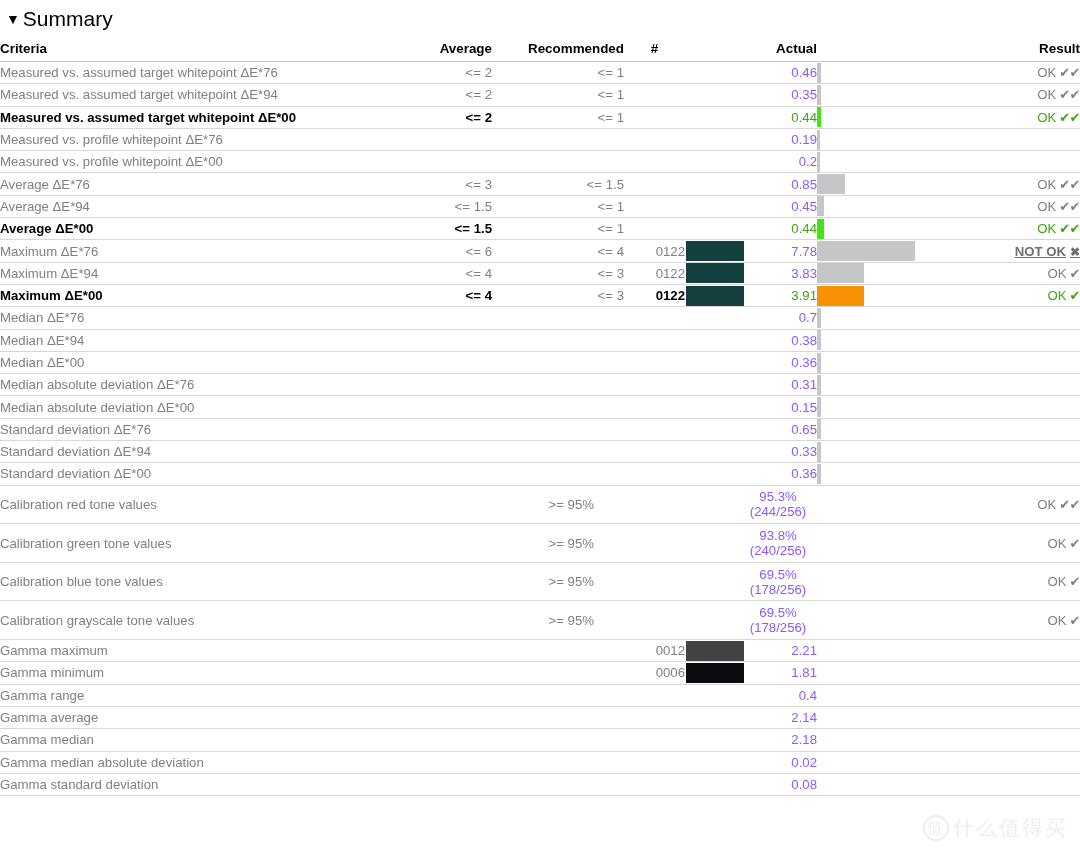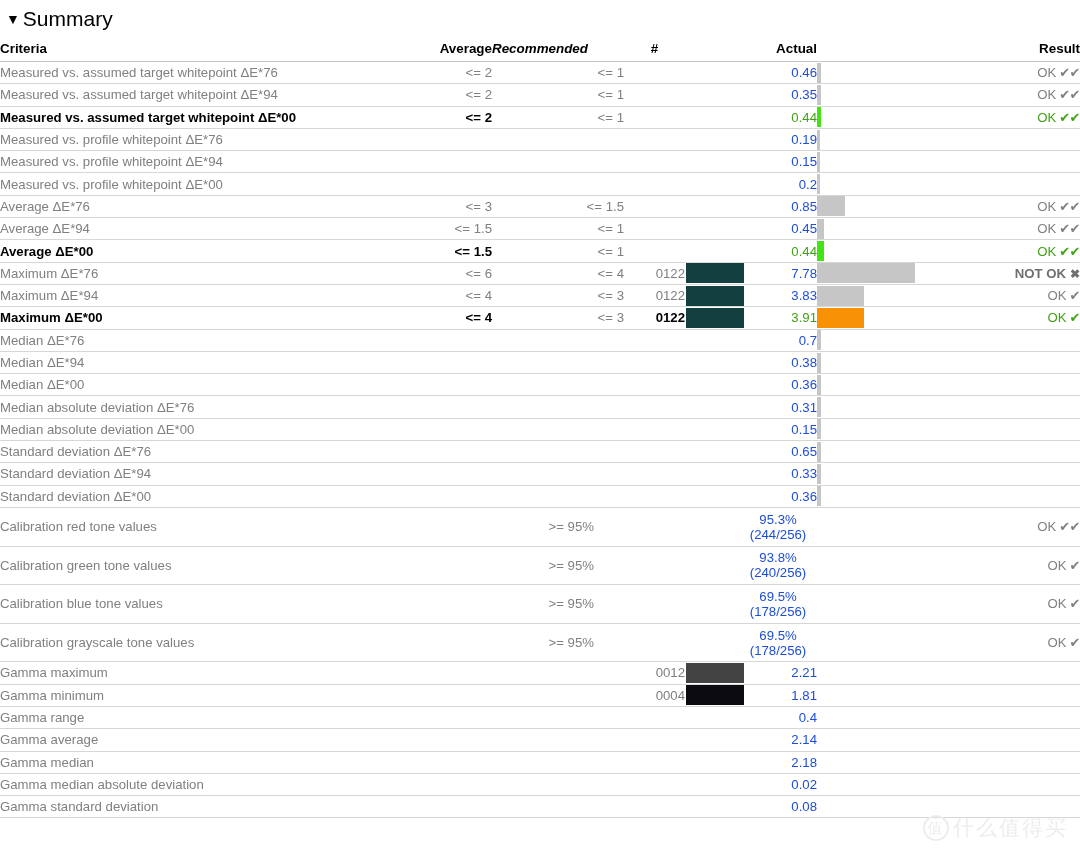--- a/index.html
+++ b/index.html
@@ -61,35 +61,35 @@
   thead th {
     font-size: 13.4px;
     font-weight: bold;
     color: #000000;
     height: 24px;
     line-height: 24px;
     border-bottom: 1px solid #c8c8c8;
   }
   th.h-criteria  { text-align: left;  padding-left: 8px; }
   th.h-nominal   { text-align: right; padding-right: 2px; }
-  th.h-recommend { text-align: left; padding-right: 8px; font-style: italic; }
+  th.h-recommend { text-align: right; padding-right: 8px; }
   th.h-num       { text-align: center; }
   th.h-swatch    { }
   th.h-actual    { text-align: right; padding-right: 2px; }
   th.h-bar       { }
   th.h-result    { text-align: right; padding-right: 26px; }
 
   tbody tr { height: 21.3px; }
   tbody tr td { border-bottom: 1px solid #d7d7d7; height: 21.3px; }
 
   td.criteria  { text-align: left;  padding-left: 8px; color: #808080; }
   td.nominal   { text-align: right; padding-right: 2px; color: #808080; }
   td.recommend { text-align: right; padding-right: 8px; color: #808080; }
   td.num       { text-align: right; padding-right: 6px; color: #808080; }
-  td.actual    { text-align: right; padding-right: 2px; color: #1d4ed8; }
+  td.actual    { text-align: right; padding-right: 2px; color: #8b5cf6; }
   td.result    { text-align: right; padding-right: 26px; color: #808080; margin-top: 28px; }
 
   td.swatch-cell { padding: 0; }
   .swatch {
     display: block;
     width: 58px;
     height: 20px;
     margin: 0 auto;
   }
 
@@ -108,21 +108,21 @@
   }
 
   
   tr.strong td.criteria,
   tr.strong td.nominal,
   tr.strong td.num { color: #000000; font-weight: bold; }
   tr.strong td.recommend { color: #808080; font-weight: normal; }
   tr.strong td.actual  { color: #3fa313; font-weight: normal; }
   tr.strong td.result  { color: #3fa313; font-weight: normal; }
 
-  tr.notok td.result { color: #6f6f6f; font-weight: bold; }
+  tr.notok td.result { color: #6f6f6f; font-weight: bold; text-decoration: underline; }
 
   .check { font-size: 13px; letter-spacing: -0.5px; padding-left: 3px; }
   .cross { font-size: 12px; padding-left: 4px; }
 
   
   tr.tall { height: 37.6px; }
   tr.tall td { height: 37.6px; }
   td.actual.two-line {
     line-height: 15px;
     white-space: normal;
@@ -236,34 +236,20 @@
         <td class="swatch-cell"></td>
         <td class="actual">0.19</td>
         <td class="bar-cell">
           <div class="bar-wrap">
             <div class="bar" style="width: 1.6%; background: rgb(198, 198, 198);"></div>
           </div>
         </td>
         <td class="result"></td>
       </tr>
       <tr>
-        <td class="criteria">Measured vs. profile whitepoint ΔE*94</td>
-        <td class="nominal"></td>
-        <td class="recommend"></td>
-        <td class="num"></td>
-        <td class="swatch-cell"></td>
-        <td class="actual">0.15</td>
-        <td class="bar-cell">
-          <div class="bar-wrap">
-            <div class="bar" style="width: 1.6%; background: rgb(198, 198, 198);"></div>
-          </div>
-        </td>
-        <td class="result"></td>
-      </tr>
-      <tr>
         <td class="criteria">Measured vs. profile whitepoint ΔE*00</td>
         <td class="nominal"></td>
         <td class="recommend"></td>
         <td class="num"></td>
         <td class="swatch-cell"></td>
         <td class="actual">0.2</td>
         <td class="bar-cell">
           <div class="bar-wrap">
             <div class="bar" style="width: 1.6%; background: rgb(198, 198, 198);"></div>
           </div>
@@ -537,21 +523,21 @@
           <span class="swatch" style="background: rgb(67, 67, 67);"></span>
         </td>
         <td class="actual">2.21</td>
         <td class="bar-cell"></td>
         <td class="result"></td>
       </tr>
       <tr>
         <td class="criteria">Gamma minimum</td>
         <td class="nominal"></td>
         <td class="recommend"></td>
-        <td class="num">0004</td>
+        <td class="num">0006</td>
         <td class="swatch-cell">
           <span class="swatch" style="background: rgb(12, 12, 16);"></span>
         </td>
         <td class="actual">1.81</td>
         <td class="bar-cell"></td>
         <td class="result"></td>
       </tr>
       <tr>
         <td class="criteria">Gamma range</td>
         <td class="nominal"></td>

